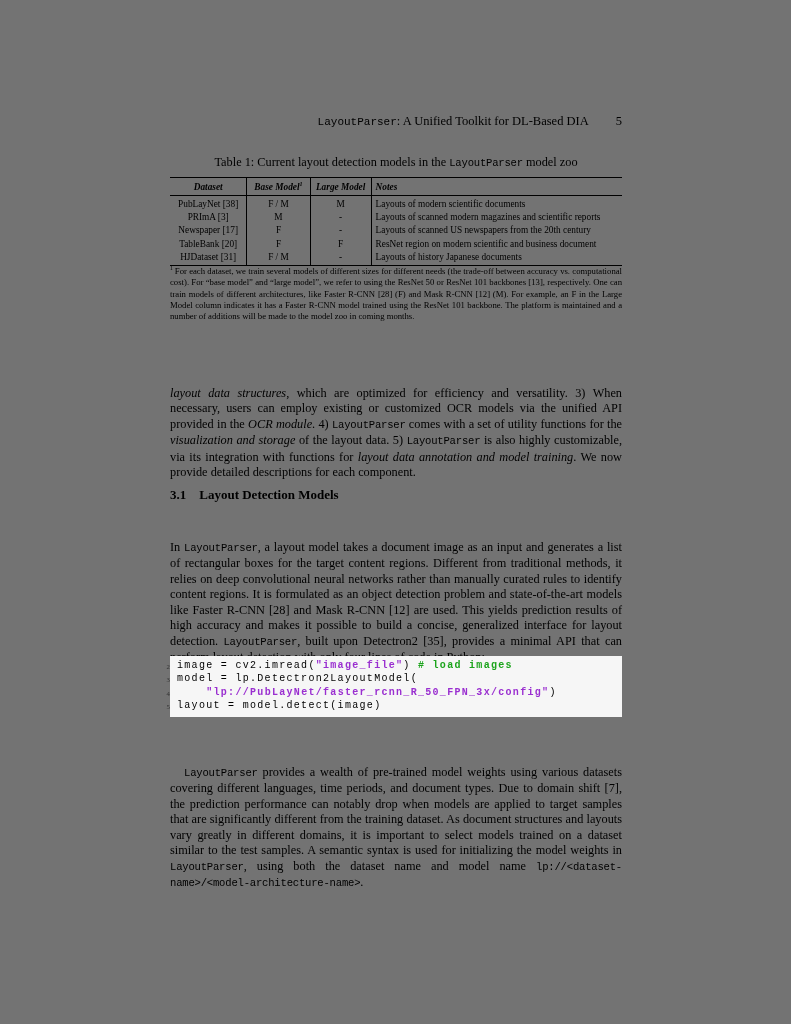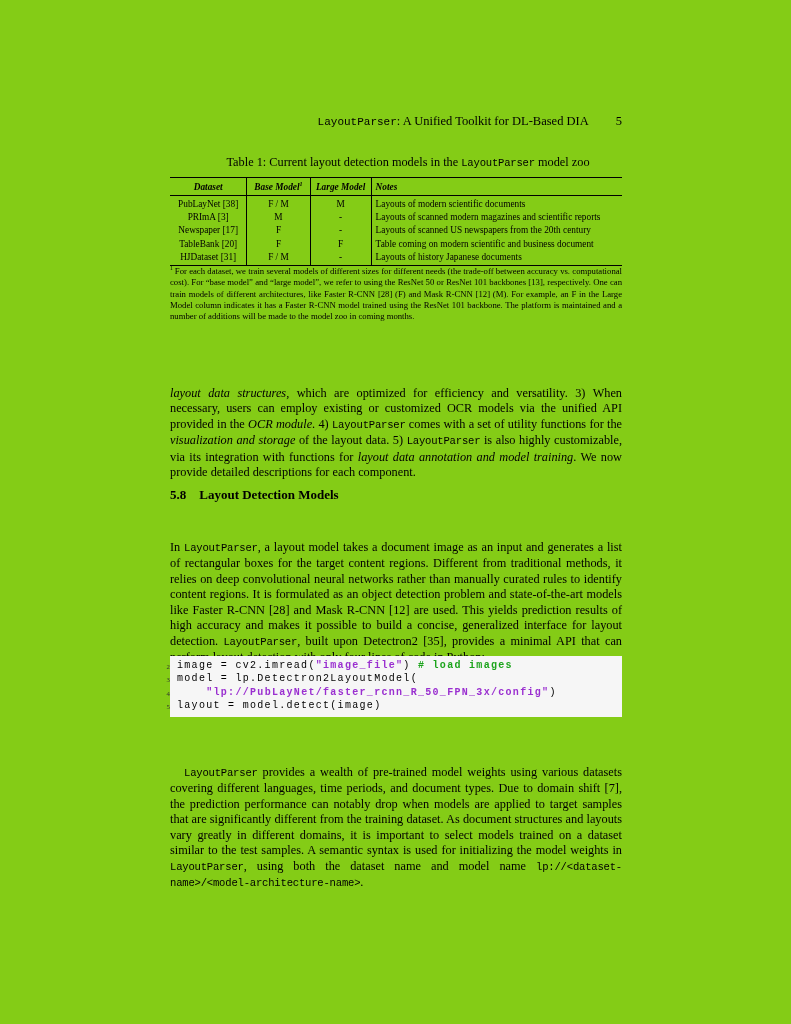--- a/index.html
+++ b/index.html
@@ -1,38 +1,38 @@
 <!DOCTYPE html>
 <html><head>
 <meta charset="utf-8">
 <style>
   html, body { margin: 0; padding: 0; background: #ffffff; }
   .page {
     position: relative;
     width: 791px;
     height: 1024px;
-    background: #84cc16;
+    background: #737373;
     font-family: "Liberation Serif", "DejaVu Serif", serif;
     color: #000;
     overflow: hidden;
   }
   .content { position: absolute; left: 170px; top: 0; width: 452px; }
 
   
   .running-header {
     position: absolute; top: 114px; left: 0; width: 452px;
     display: flex; justify-content: flex-end; align-items: baseline;
     font-size: 12.5px;
   }
   .rh-gap { width: 27px; }
   .mono { font-family: "Liberation Mono", "DejaVu Sans Mono", monospace; font-size: 0.88em; }
 
   
   .table-caption {
-    position: absolute; top: 155px; left: 12px; width: 452px;
+    position: absolute; top: 155px; left: 0; width: 452px;
     text-align: center; font-size: 12.3px;
   }
 
   
   table.model-zoo {
     position: absolute; top: 177px; left: 0; width: 452px;
     border-collapse: collapse;
     font-size: 9.3px;
     border-top: 1.4px solid #000;
     border-bottom: 1.4px solid #000;
@@ -134,39 +134,39 @@
           <tr>
             <td class="c0">Newspaper [17]</td>
             <td class="c1">F</td>
             <td class="c2">-</td>
             <td class="c3">Layouts of scanned US newspapers from the 20th century</td>
           </tr>
           <tr>
             <td class="c0">TableBank [20]</td>
             <td class="c1">F</td>
             <td class="c2">F</td>
-            <td class="c3">Table coming on modern scientific and business document</td>
+            <td class="c3">ResNet region on modern scientific and business document</td>
           </tr>
           <tr>
             <td class="c0">HJDataset [31]</td>
             <td class="c1">F / M</td>
             <td class="c2">-</td>
             <td class="c3">Layouts of history Japanese documents</td>
           </tr>
         </tbody>
     </table>
 
     <div class="table-footnote">
       <span class="fn-sup">1</span><span>For each dataset, we train several models of different sizes for different needs (the trade-off between accuracy vs. computational cost). For “base model” and “large model”, we refer to using the ResNet 50 or ResNet 101 backbones [13], respectively. One can train models of different architectures, like Faster R-CNN [28] (F) and Mask R-CNN [12] (M). For example, an F in the Large Model column indicates it has a Faster R-CNN model trained using the ResNet 101 backbone. The platform is maintained and a number of additions will be made to the model zoo in coming months.</span>
     </div>
 
     <div class="para para-1"><span class="seg-i">layout data structures</span><span>, which are optimized for efficiency and versatility. 3) When necessary, users can employ existing or customized OCR models via the unified API provided in the </span><span class="seg-i">OCR module</span><span>. 4) </span><span class="seg-m">LayoutParser</span><span> comes with a set of utility functions for the </span><span class="seg-i">visualization and storage</span><span> of the layout data. 5) </span><span class="seg-m">LayoutParser</span><span> is also highly customizable, via its integration with functions for </span><span class="seg-i">layout data annotation and model training</span><span>. We now provide detailed descriptions for each component.</span></div>
 
     <div class="section-heading">
-      <span>5.8</span><span class="section-title">Layout Detection Models</span>
+      <span>3.1</span><span class="section-title">Layout Detection Models</span>
     </div>
 
     <div class="para para-2"><span>In </span><span class="seg-m">LayoutParser</span><span>, a layout model takes a document image as an input and generates a list of rectangular boxes for the target content regions. Different from traditional methods, it relies on deep convolutional neural networks rather than manually curated rules to identify content regions. It is formulated as an object detection problem and state-of-the-art models like Faster R-CNN [28] and Mask R-CNN [12] are used. This yields prediction results of high accuracy and makes it possible to build a concise, generalized interface for layout detection. </span><span class="seg-m">LayoutParser</span><span>, built upon Detectron2 [35], provides a minimal API that can perform layout detection with only four lines of code in Python:</span></div>
 
     <div class="code-block" style="background: rgb(246, 246, 246);">
         <div class="code-line"><span class="line-num">2</span><span class="tok-pln" style="color: rgb(0, 0, 0);">image = cv2.imread(</span><span class="tok-str" style="color: rgb(154, 47, 208);">"image_file"</span><span class="tok-pln" style="color: rgb(0, 0, 0);">) </span><span class="tok-com" style="color: rgb(28, 164, 28);"># load images</span></div>
         <div class="code-line"><span class="line-num">3</span><span class="tok-pln" style="color: rgb(0, 0, 0);">model = lp.Detectron2LayoutModel(</span></div>
         <div class="code-line"><span class="line-num">4</span><span class="tok-pln" style="color: rgb(0, 0, 0);">    </span><span class="tok-str" style="color: rgb(154, 47, 208);">"lp://PubLayNet/faster_rcnn_R_50_FPN_3x/config"</span><span class="tok-pln" style="color: rgb(0, 0, 0);">)</span></div>
         <div class="code-line"><span class="line-num">5</span><span class="tok-pln" style="color: rgb(0, 0, 0);">layout = model.detect(image)</span></div>
       </div>

